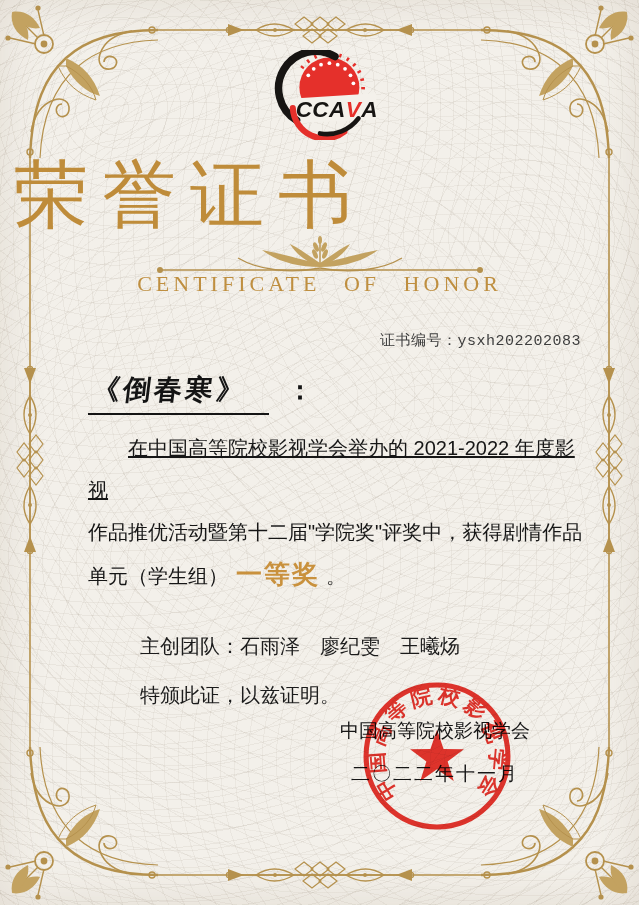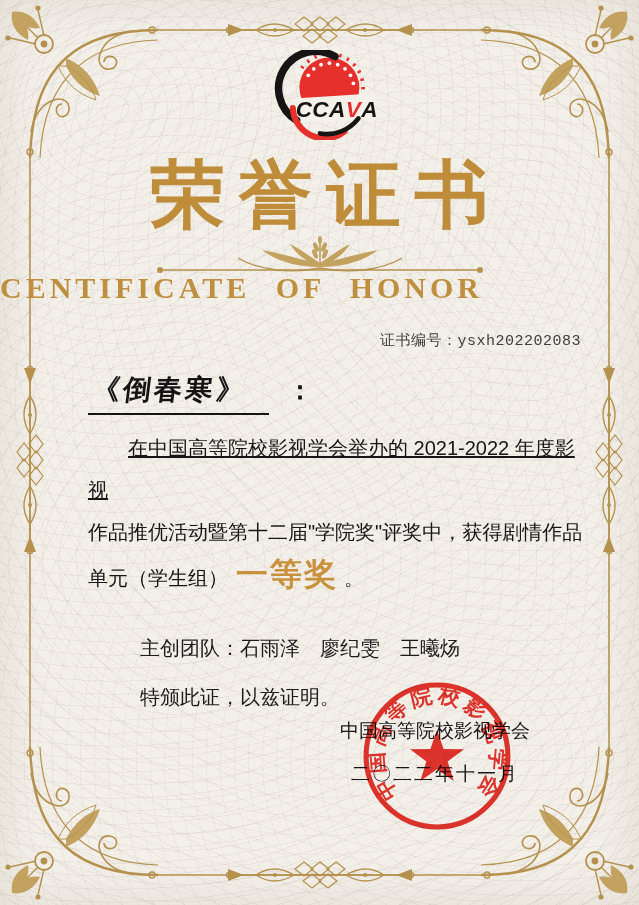--- a/index.html
+++ b/index.html
@@ -12,40 +12,40 @@
       repeating-radial-gradient(circle at 74% 84%, rgba(167,156,141,.11) 0 1px, transparent 1px 14px),
       repeating-radial-gradient(circle at 50% 44%, rgba(167,156,141,.10) 0 1px, transparent 1px 19px),
       #f3f0ea;
     box-shadow: inset 0 0 46px rgba(150,130,100,.18);
     font-family:"Liberation Sans",sans-serif;color:#1b1b1b;
   }
   svg{display:block;}
   .frame{position:absolute;left:0;top:0;}
   .logo{position:absolute;top:50px;left:50%;transform:translateX(-50%);}
   .title-cn{
-    position:absolute;top:152px;left:0;width:100%;margin:0;text-align:center;
-    font-size:74px;font-weight:bold;letter-spacing:14px;padding-left:14px;box-sizing:border-box;
+    position:absolute;top:152px;left:0;width:100%;margin:0;
+    font-size:74px;font-weight:normal;letter-spacing:14px;padding-left:14px;box-sizing:border-box;
     color:#bf8c3a;line-height:1.15;
   }
   .divider{position:absolute;top:234px;left:150px;width:340px;height:46px;}
   .title-en{
-    position:absolute;top:271px;left:0;width:100%;text-align:left;
-    font-family:"Liberation Serif",serif;font-size:30px;font-weight:700;
+    position:absolute;top:271px;left:0;width:100%;text-align:center;
+    font-family:"Liberation Serif",serif;font-size:22px;font-weight:400;
     letter-spacing:4px;word-spacing:14px;color:#bf8f40;
   }
   .cert-no{position:absolute;top:331px;right:58px;font-size:15px;color:#3d3d3d;letter-spacing:.5px;font-family:Liberation Mono, monospace;}
   .content{position:absolute;left:88px;right:56px;top:372px;}
   .work-line{font-size:28px;font-weight:bold;color:#141414;line-height:1.3;}
   .work-title{display:inline-block;border-bottom:2.5px solid #141414;padding:0 22px 5px 4px;}
   .work-title .skew{display:inline-block;transform:skewX(-7deg);letter-spacing:3px;}
   .work-colon{font-size:26px;margin-left:18px;font-weight:bold;}
   .para{margin:12px 0 0;font-size:20px;line-height:42px;color:#161616;}
   .pline{display:block;}
   .indent{text-indent:2em;text-decoration:underline;}
-  .award{font-size:32px;color:#c9913d;font-weight:600;letter-spacing:2px;margin:0 6px 0 8px;}
+  .award{font-size:26px;color:#c9913d;font-weight:600;letter-spacing:2px;margin:0 6px 0 8px;}
   .team{margin-top:36px;padding-left:52px;font-size:20px;}
   .closing{margin-top:22px;padding-left:52px;font-size:20px;}
   .issuer{position:absolute;left:335px;top:718px;width:200px;text-align:center;font-size:19px;color:#161616;}
   .issuer-date{margin-top:17px;letter-spacing:2px;}
   .stamp{position:absolute;left:362px;top:681px;mix-blend-mode:multiply;opacity:.92;}
 </style>
 </head>
 <body>
 
 <div class="page">

